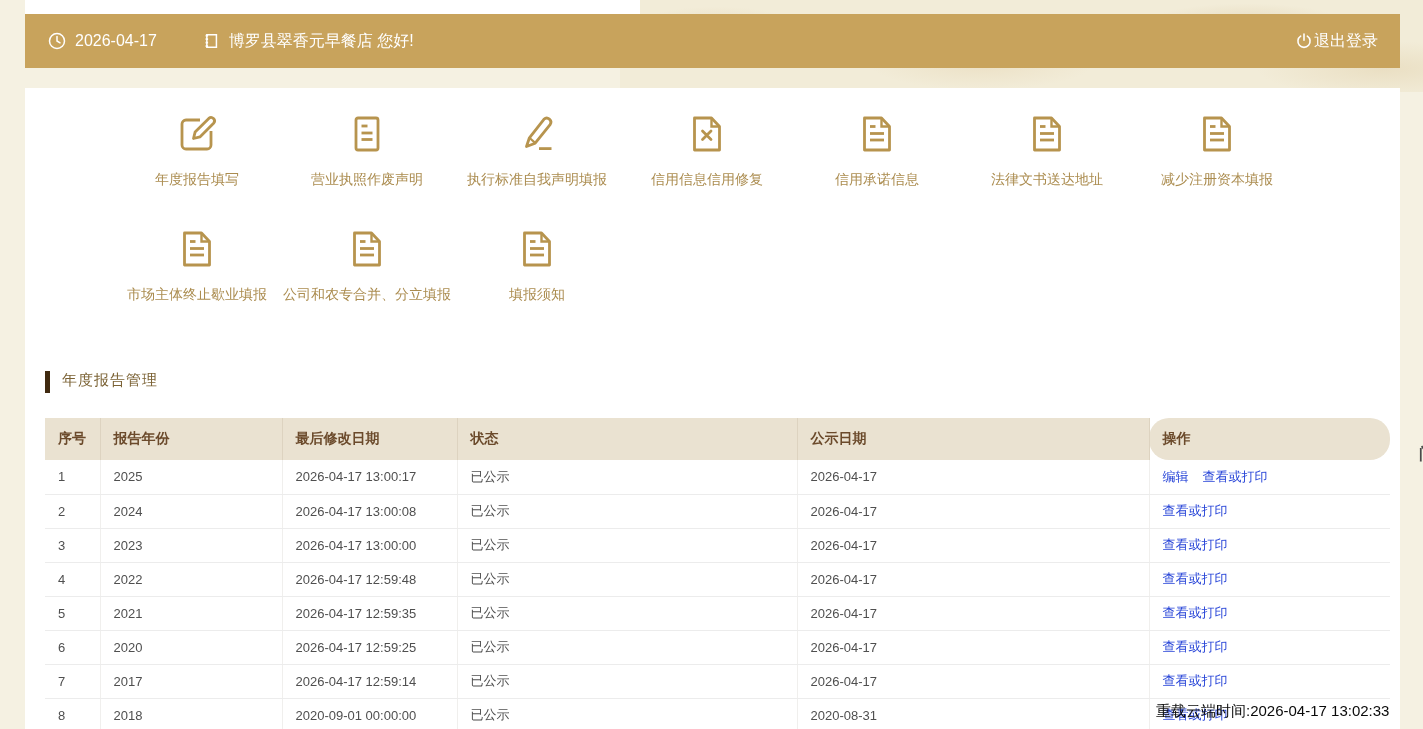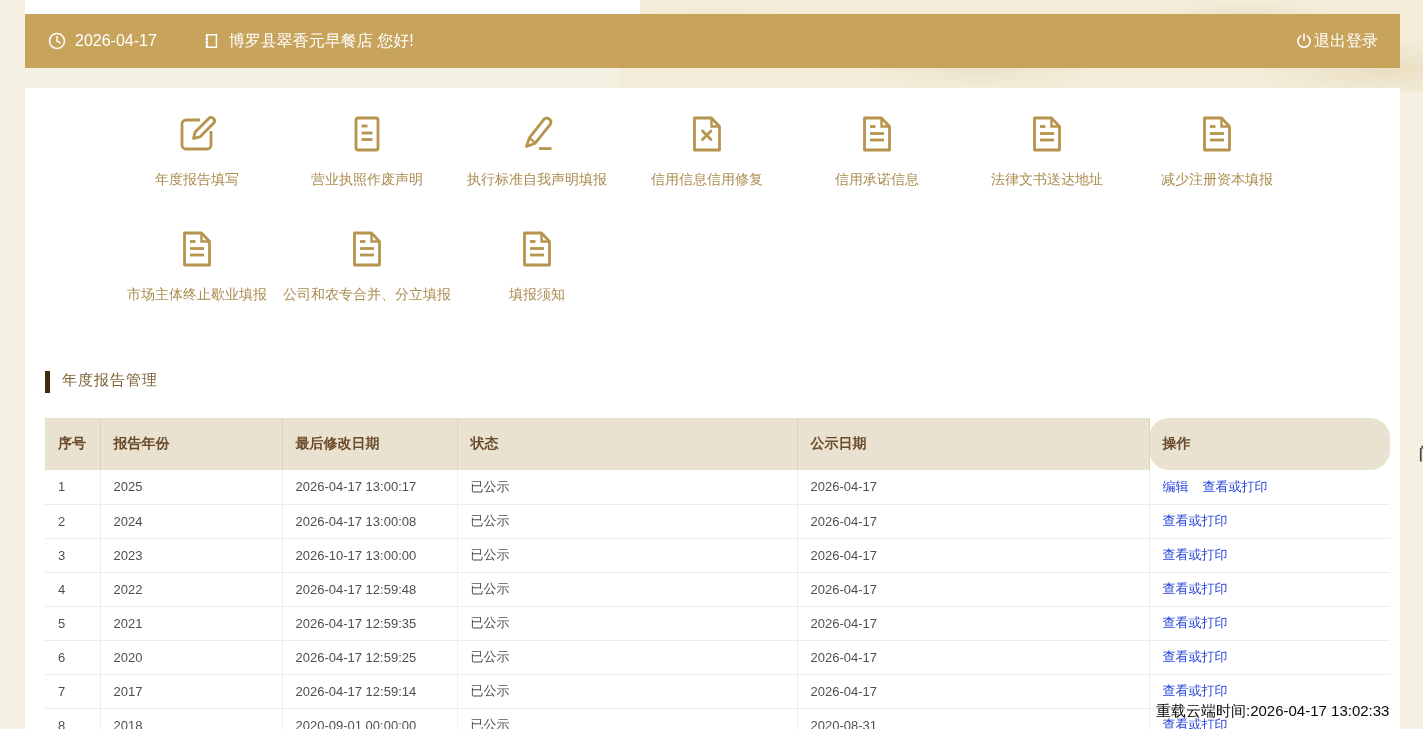--- a/index.html
+++ b/index.html
@@ -41,21 +41,21 @@
   .section-title { margin:67px 0 0 20px; display:flex; align-items:flex-start; height:22px; }
   .section-bar { width:5px; height:22px; background:#402a10; }
   .section-text { margin-left:12px; font-size:15px; color:#7b6234; letter-spacing:1px; }
 
   
   .report-table { margin:25px 10px 0 20px; width:1345px; border-collapse:collapse; table-layout:fixed; }
   .report-table col.c1{width:55px;} .report-table col.c2{width:182px;}
   .report-table col.c3{width:175px;} .report-table col.c4{width:340px;}
   .report-table col.c5{width:352px;} .report-table col.c6{width:241px;}
   .report-table th { background:#eae2d1; color:#6b4a2b; font-size:14px; font-weight:bold;
-    text-align:left; height:52px; padding-left:13px; border-right:1px solid #ddd3c0; }
+    text-align:left; height:42px; padding-left:13px; border-right:1px solid #ddd3c0; }
   .report-table th:last-child { border-right:none;border-radius:20px; }
   .report-table td { height:34px; font-size:13px; color:#4f4f4f; padding-left:13px;
     border-bottom:1px solid #ececec; border-right:1px solid #f0efed; background:#ffffff; }
   .report-table td:last-child { border-right:none;font-family:Liberation Mono, monospace; }
   .report-table a { color:#2946d8; text-decoration:none; margin-right:14px; cursor:pointer; }
 
   
   .cloud-time { position:absolute; left:1156px; top:702px; font-size:15px; color:#0a0a0a; white-space:nowrap; z-index:5; }
   .side-tab { position:absolute; left:1419px; top:444px; width:4px; height:26px; overflow:hidden; z-index:5; }
   .side-tab span { font-size:16px; color:#4a4a4a; font-weight:bold; }
@@ -255,21 +255,21 @@
     <td>2024</td>
     <td>2026-04-17 13:00:08</td>
     <td>已公示</td>
     <td>2026-04-17</td>
     <td><a href="javascript:void(0)">查看或打印</a></td>
   </tr>
 
   <tr>
     <td>3</td>
     <td>2023</td>
-    <td>2026-10-17 13:00:00</td>
+    <td>2026-04-17 13:00:00</td>
     <td>已公示</td>
     <td>2026-04-17</td>
     <td><a href="javascript:void(0)">查看或打印</a></td>
   </tr>
 
   <tr>
     <td>4</td>
     <td>2022</td>
     <td>2026-04-17 12:59:48</td>
     <td>已公示</td>

